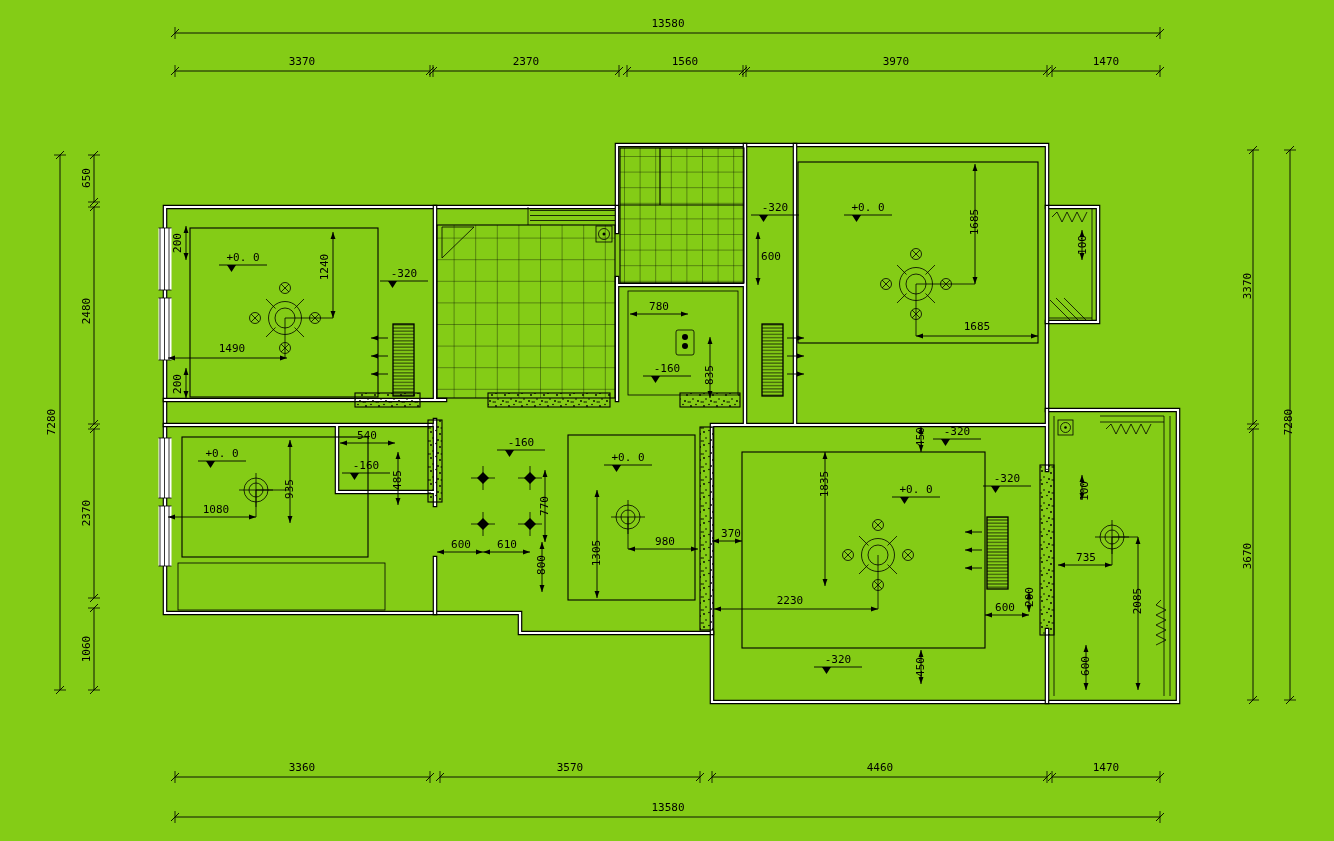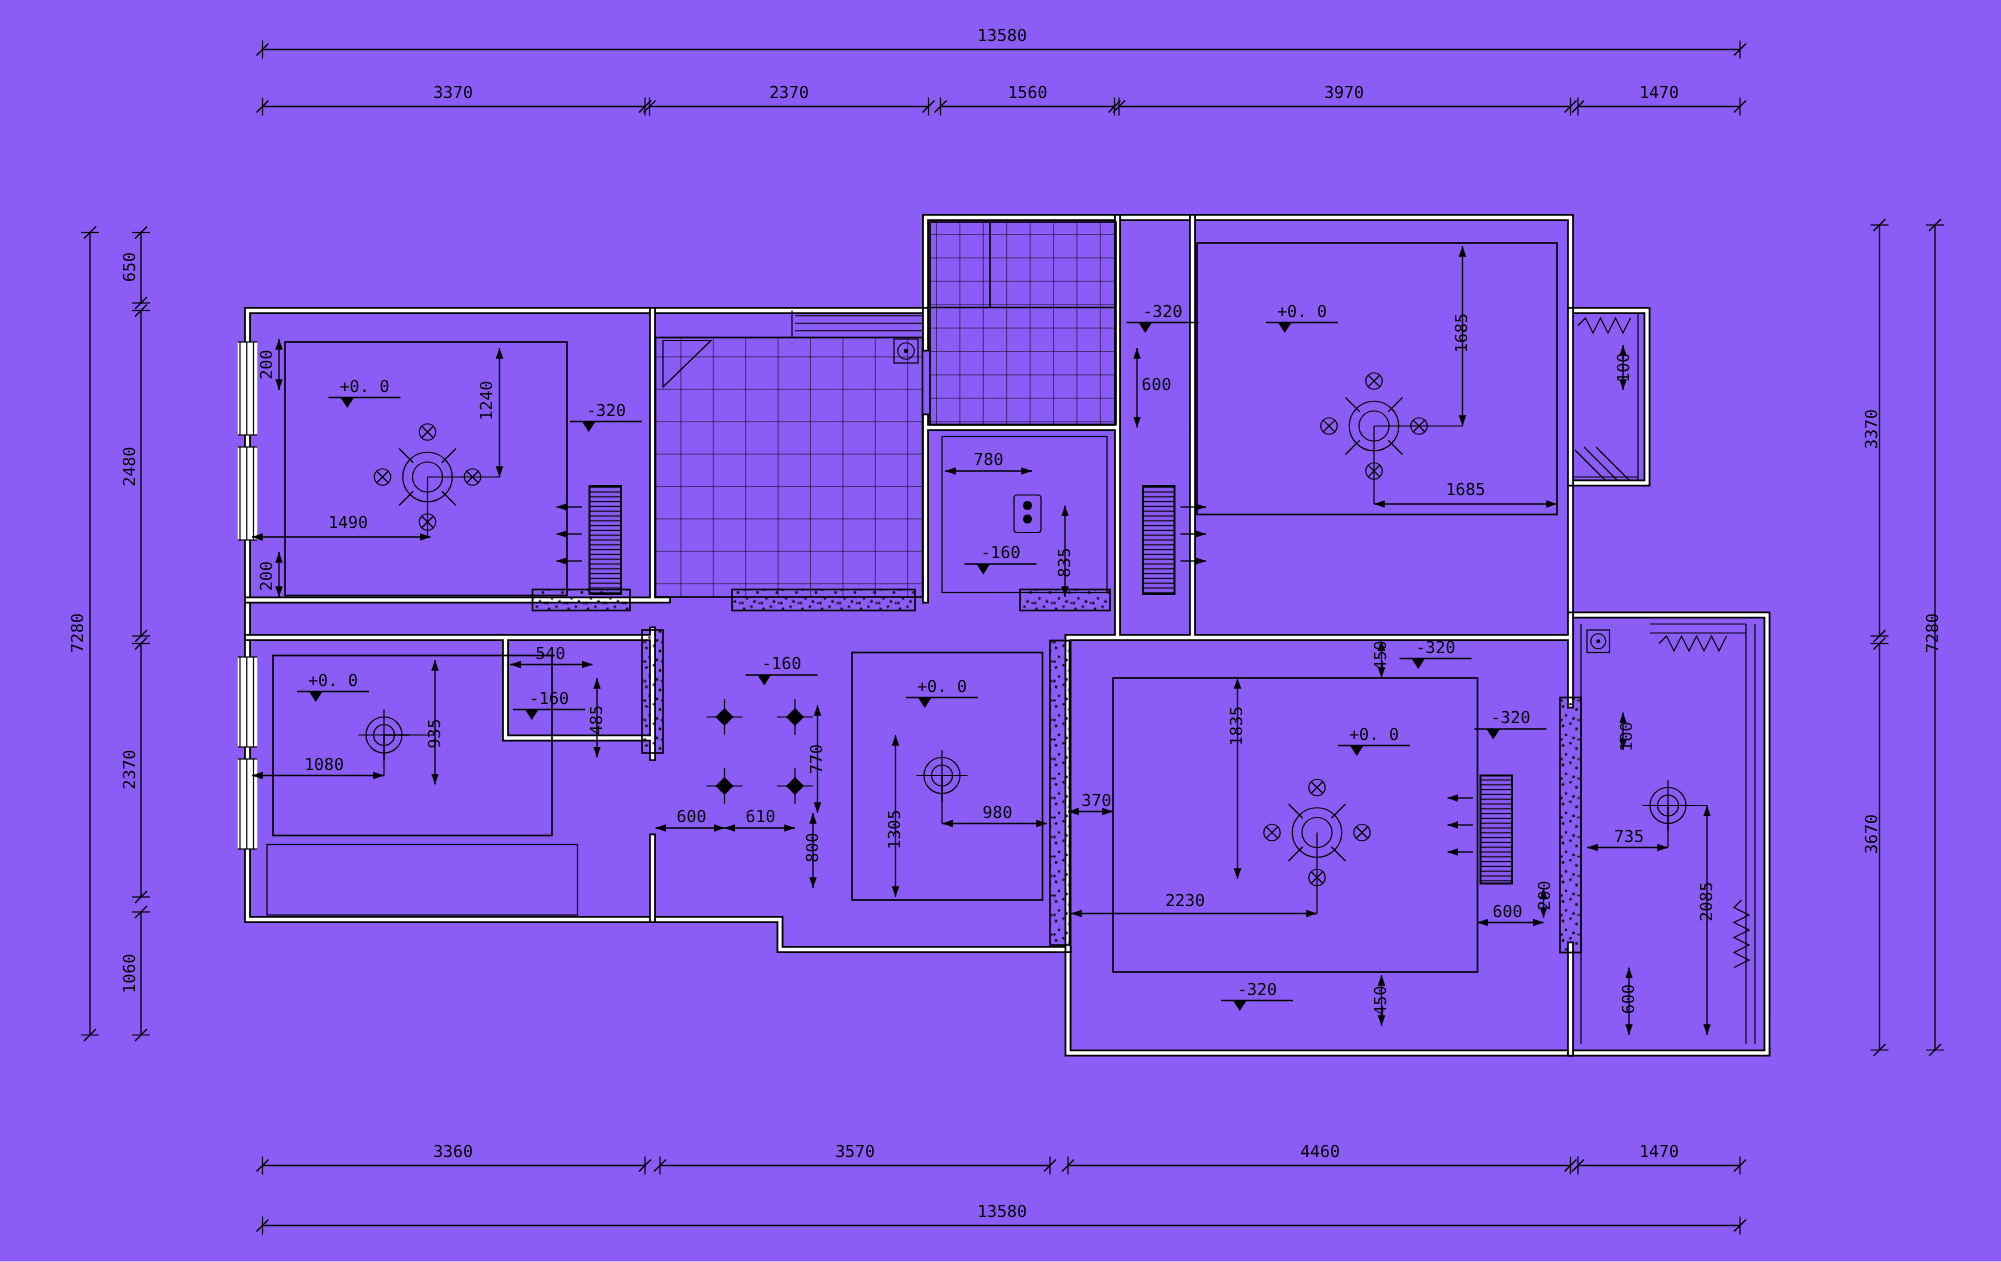--- a/index.html
+++ b/index.html
@@ -1,16 +1,16 @@
 <!DOCTYPE html>
 <html><head>
 <meta charset="utf-8">
 <style>
   html,body{margin:0;padding:0;background:#fff;}
-  #stage{width:1334px;height:841px;background:#8b5cf6;position:relative;}
+  #stage{width:1334px;height:841px;background:#84cc16;position:relative;}
   svg{display:block;}
   .t{font-family:"DejaVu Sans Mono","Liberation Mono",monospace;font-size:11px;fill:#000;}
   .w{stroke:#000;stroke-width:4.6;fill:none;stroke-linecap:square;}
   .wi{stroke:#fff;stroke-width:2.2;fill:none;stroke-linecap:square;}
   .ln{stroke:#000;stroke-width:1.1;fill:none;}
   .tn{stroke:#000;stroke-width:.8;fill:none;}
   .dm{stroke:#000;stroke-width:.9;fill:none;}
   .rad{stroke:#000;stroke-width:1.3;fill:url(#hh);}
 </style>
 </head>

